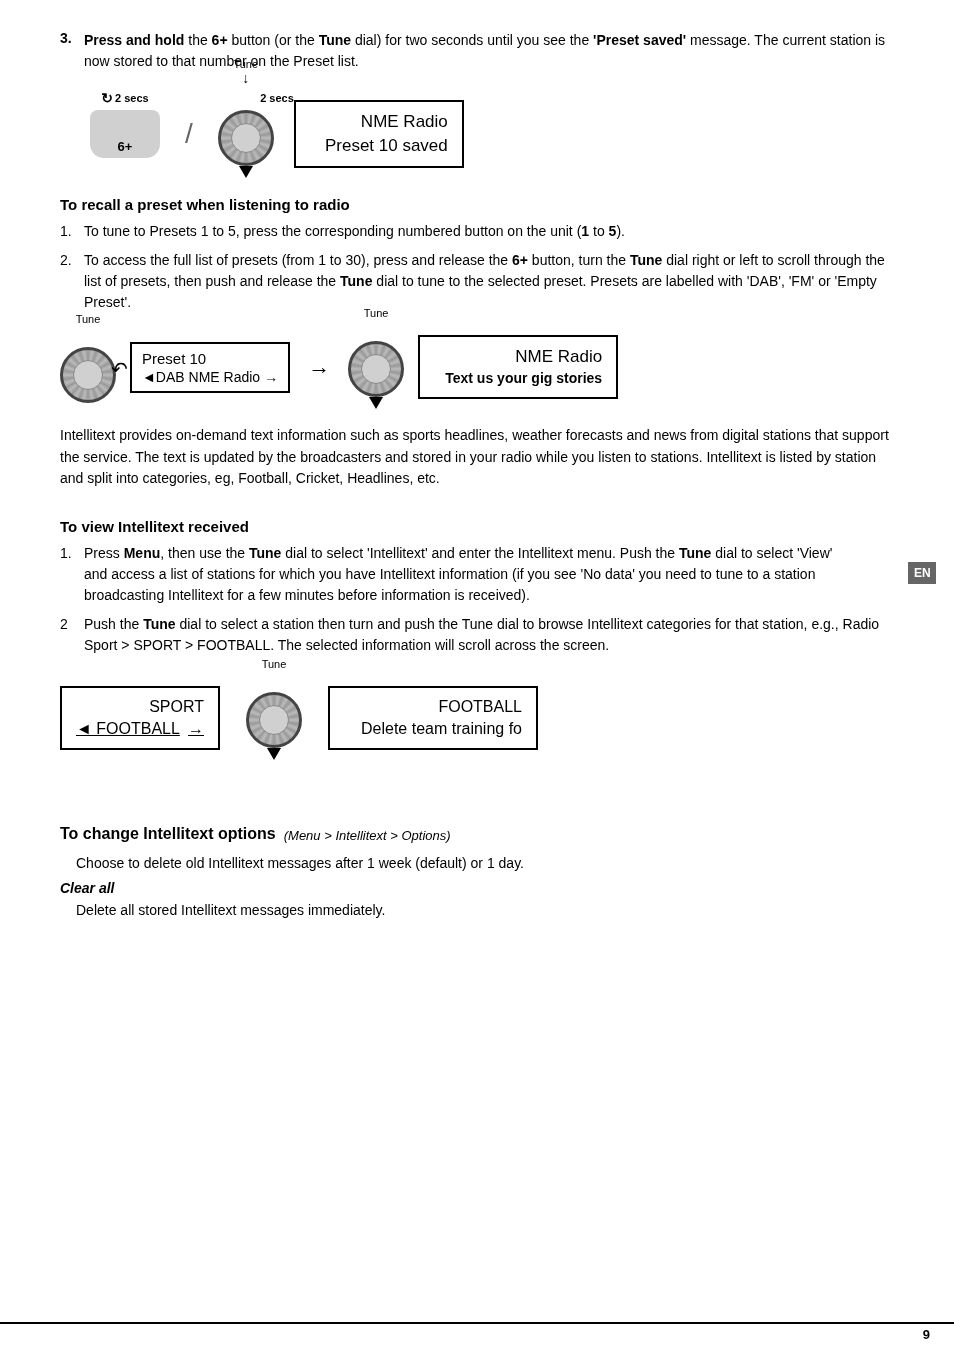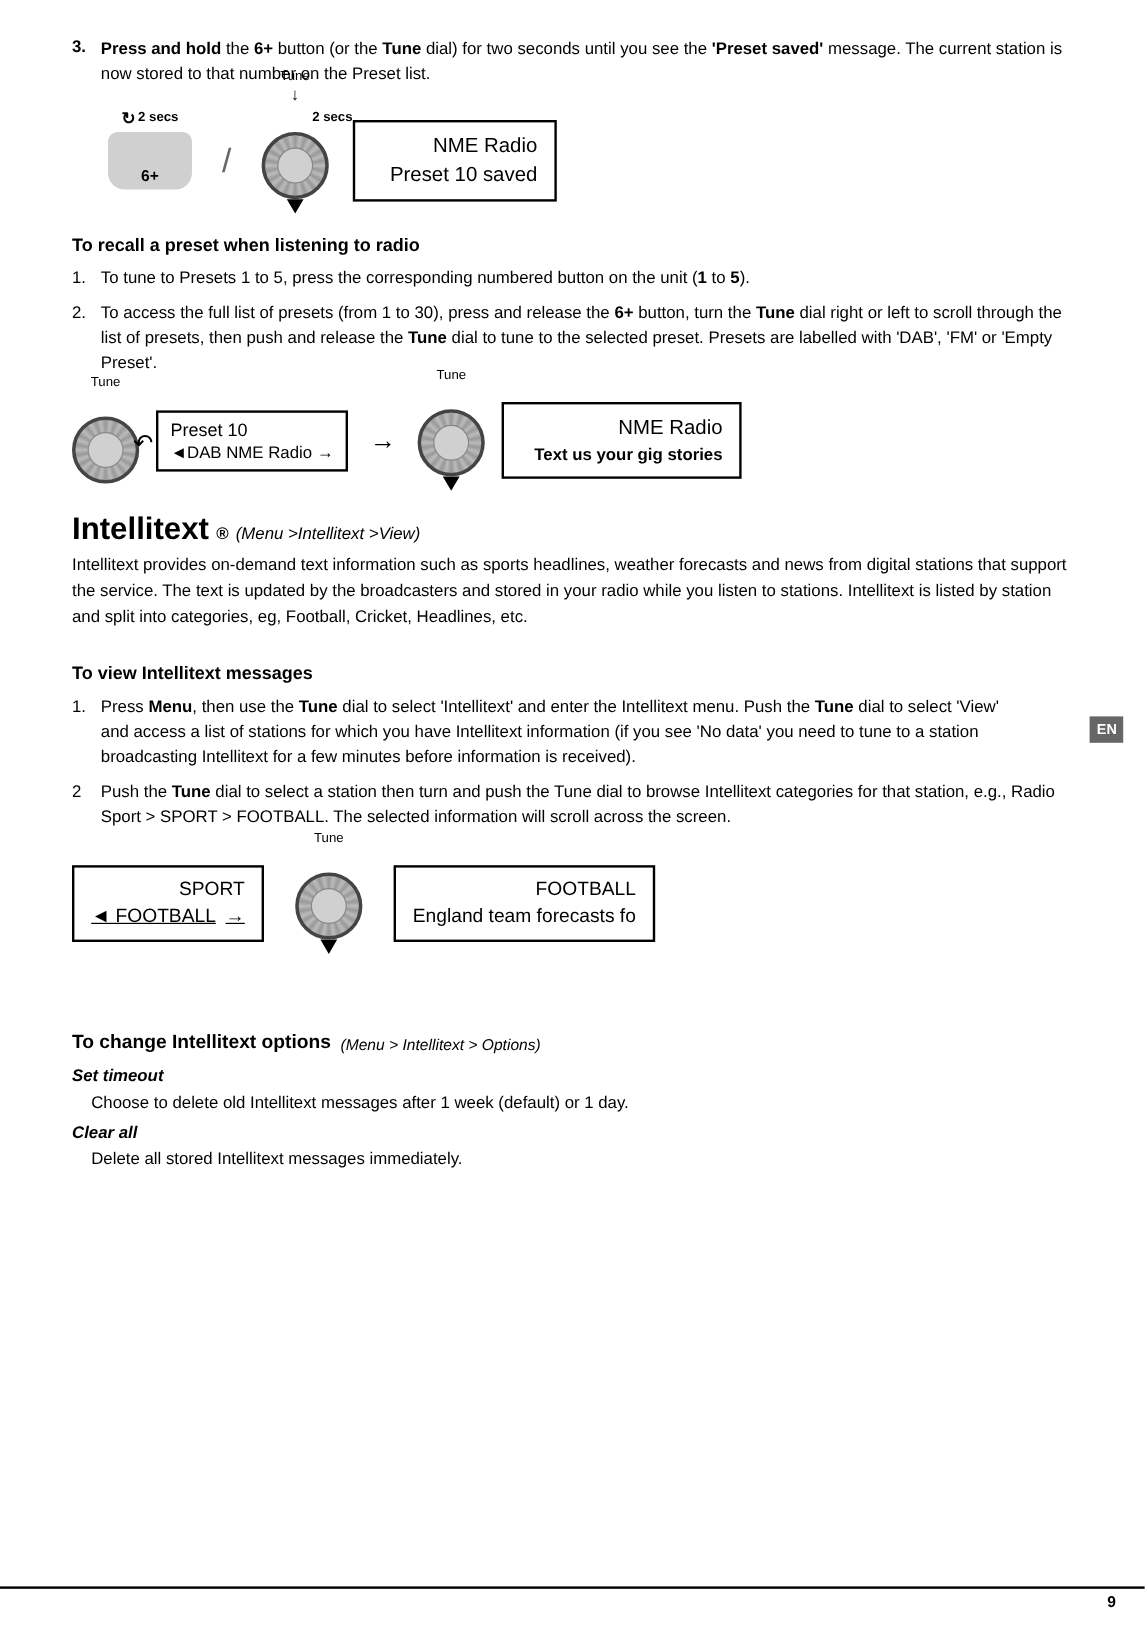--- a/index.html
+++ b/index.html
@@ -376,29 +376,24 @@
         </div>
       </div>
     </div>
 
     <div class="preset-box" style="min-width:200px;">
       <div style="font-size:17px;">NME Radio</div>
       <div style="font-size:14px;font-weight:bold;">Text us your gig stories</div>
     </div>
   </div>
 
-  <div class="intellitext-heading">
-    <span>Intellitext</span>
-      <span style="font-size:14px; vertical-align:super;">®</span>
-    <span class="menu-path">(Menu &gt;Intellitext  &gt;View)</span>
-  </div>
 
   <p class="body-text">Intellitext provides on-demand text information such as sports headlines, weather forecasts and news from digital stations that support the service. The text is updated by the broadcasters and stored in your radio while you listen to stations. Intellitext is listed by station and split into categories, eg, Football, Cricket, Headlines, etc.</p>
 
-  <div class="sub-heading">To view Intellitext messages</div>
+  <div class="sub-heading">To view Intellitext received</div>
 
   <div style="position:relative;">
     <ol class="numbered-list">
       <li style="margin-right: 40px;">
         <span class="num">1.</span>
         <span class="text">
           Press <b>Menu</b>, then use the <b>Tune</b> dial to select 'Intellitext' and enter the Intellitext menu. Push the <b>Tune</b> dial to select 'View' and access a list of stations for which you have Intellitext information (if you see 'No data' you need to tune to a station broadcasting Intellitext for a few minutes before information is received).
         </span>
       </li>
       <li style="margin-top:8px;">
@@ -432,30 +427,29 @@
         </div>
 
         <div style="display:flex; justify-content:center;">
           <div style="width:0; height:0; border-left:7px solid transparent; border-right:7px solid transparent; border-top:12px solid #000;"></div>
         </div>
       </div>
     </div>
 
     <div class="preset-box" style="min-width:210px; font-size:16px;">
       <div>FOOTBALL</div>
-      <div>England team forecasts fo</div>
+      <div>Delete team training fo</div>
     </div>
   </div>
 
   <div class="change-heading">
     <span style="font-size:16px; font-weight:bold;">To change Intellitext options</span>
     <span class="menu-path">(Menu &gt; Intellitext &gt; Options)</span>
   </div>
 
-  <div class="option-title">Set timeout</div>
   <div class="option-text">Choose to delete old Intellitext messages after 1 week (default) or 1 day.</div>
 
   <div class="option-title">Clear all</div>
   <div class="option-text">Delete all stored Intellitext messages immediately.</div>
 
 </div>
 
 <div class="bottom-rule"></div>
 
 <div class="page-number">9</div>

